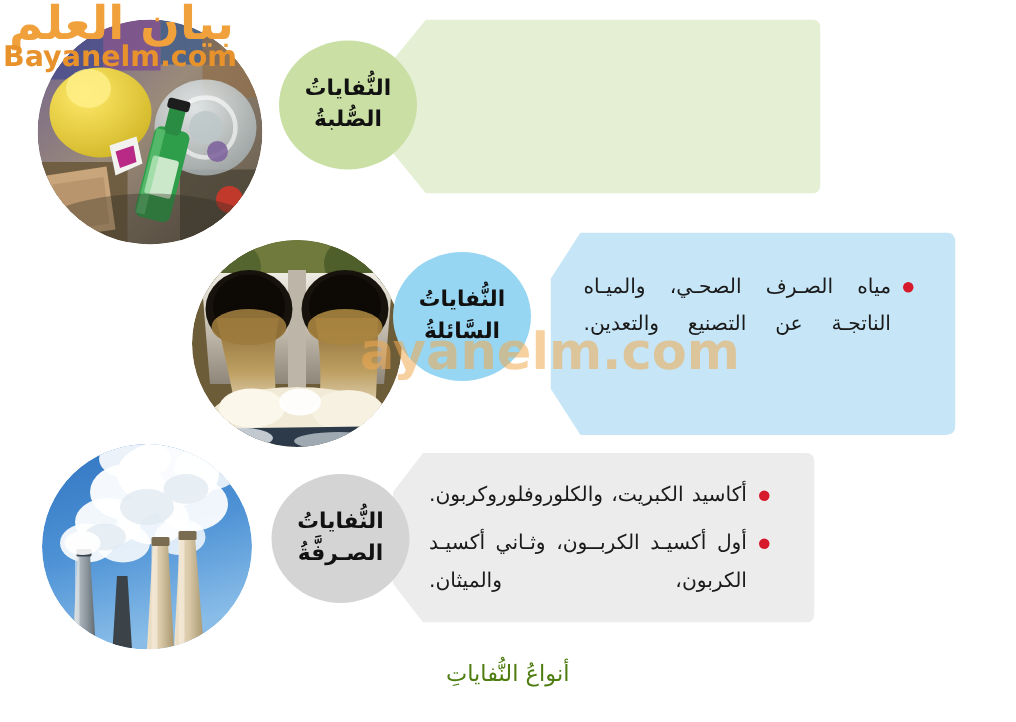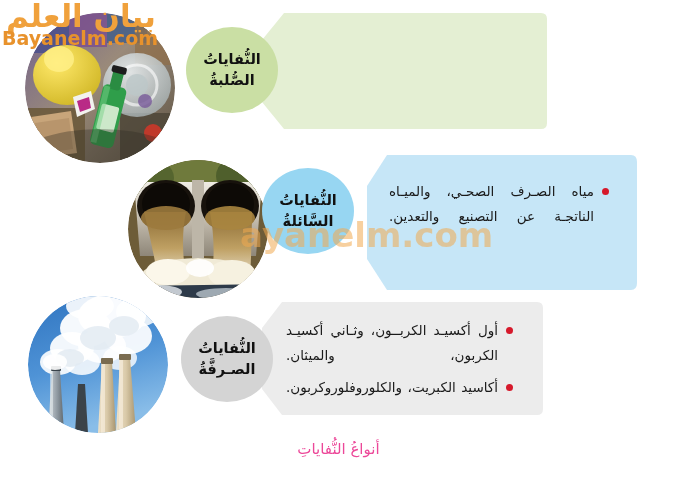--- a/index.html
+++ b/index.html
@@ -131,21 +131,21 @@
   }
 
   
   .caption {
     position: absolute;
     z-index: 30;
     width: 100%;
     text-align: center;
     font-size: 15px;
     font-weight: normal;
-    color: #ec4899;
+    color: #4d7c0f;
     direction: rtl;
   }
 </style>
 </head>
 <body>
 
 <div id="page">
 
   <div class="callout" id="callout-solid" style="left:262px; top:13px; width:285px; height:116px; padding:18px 30px 14px 26px;">
     <div class="bg">
@@ -291,25 +291,25 @@
 
   <div class="callout" id="callout-gas" style="left:262px; top:302px; width:281px; height:113px; padding:16px 30px 14px 24px;">
     <div class="bg">
       <svg viewBox="0 0 281 113" preserveAspectRatio="none">
         <path d="M 20,0 L 275,0 Q 281,0 281,6 L 281,107 Q 281,113 275,113 L 20,113 L 0,87 L 0,26 Z" fill="#ececec"></path>
       </svg>
     </div>
     <ul>
       <li>
         <span class="bullet"></span>
-        <span>أول أكسيـد الكربــون، وثـاني أكسيـد الكربون، والميثان.</span>
+        <span>أكاسيد الكبريت، والكلوروفلوروكربون.</span>
       </li>
       <li>
         <span class="bullet"></span>
-        <span>أكاسيد الكبريت، والكلوروفلوروكربون.</span>
+        <span>أول أكسيـد الكربــون، وثـاني أكسيـد الكربون، والميثان.</span>
       </li>
     </ul>
   </div>
 
   <div class="label-ellipse" id="label-gas" style="left:181px; top:316px; width:92px; height:86px; background:#d4d4d4; font-size:14.5px;">
     <span>النُّفاياتُ</span>
     <span>الصـرفَّةُ</span>
   </div>
 
   <div class="photo" id="photo-gas" style="left:28px; top:296px; width:140px; height:137px;">

